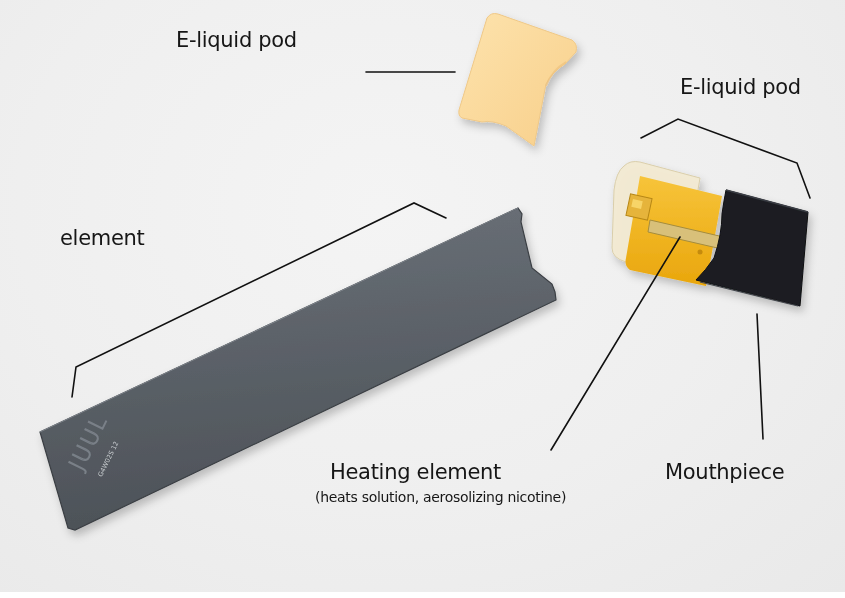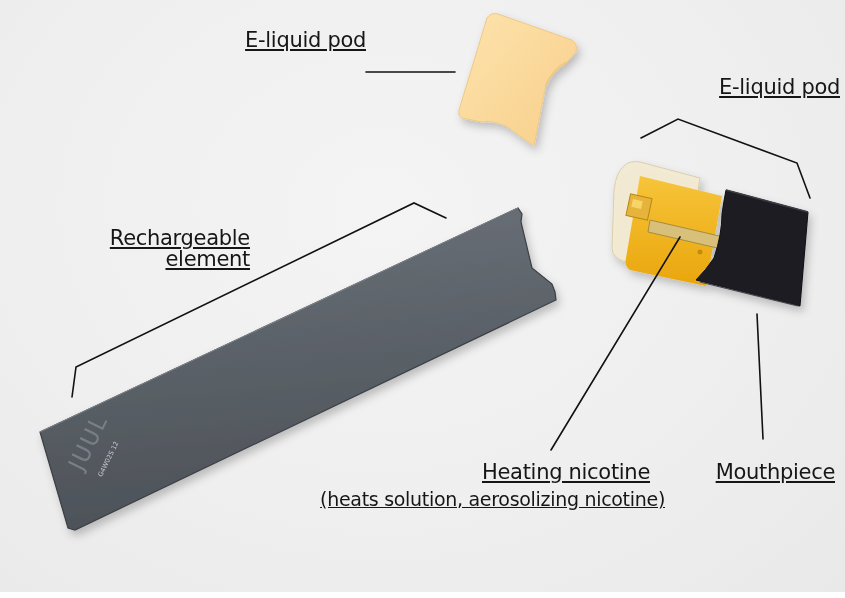--- a/index.html
+++ b/index.html
@@ -1,22 +1,22 @@
 <!DOCTYPE html>
 <html><head>
   <meta charset="utf-8">
   <style>
     html, body { margin: 0; padding: 0; }
     body { width: 845px; height: 598px; overflow: hidden; background: #ffffff; font-family: "DejaVu Sans", sans-serif; }
     #stage { position: relative; width: 845px; height: 592px; background: #efefef;
       background: radial-gradient(ellipse at 45% 35%, #f4f4f4 0%, #efefef 55%, #e9e9e9 100%); overflow: hidden; }
     svg#art { position: absolute; left: 0; top: 0; width: 845px; height: 592px; }
-    .label { position: absolute; color: #161616; text-align: right; line-height: 1.0; white-space: nowrap; letter-spacing: -0.3px; text-decoration: underline; }
+    .label { position: absolute; color: #161616; text-align: left; line-height: 1.0; white-space: nowrap; letter-spacing: -0.3px; }
     .lbl-main { font-size: 21px; }
-    .lbl-sub { font-size: 19px; }
+    .lbl-sub { font-size: 14px; }
     #lbl-cover { left: 176px; top: 30px; width: 190px; }
     #lbl-pod { left: 680px; top: 77px; width: 160px; }
     #lbl-battery { left: 60px; top: 228px; width: 190px; }
     #lbl-heating { left: 330px; top: 462px; width: 320px; }
     #lbl-heating-sub { left: 315px; top: 490px; width: 350px; }
     #lbl-mouth { left: 665px; top: 462px; width: 170px; }
     #bottom-bar { position: absolute; left: 0; top: 592px; width: 845px; height: 6px; background: #ffffff; }
   </style>
 </head>
 <body>
@@ -81,20 +81,19 @@
       <line x1="680" y1="237" x2="551" y2="450"></line>
       <line x1="757" y1="314" x2="763" y2="439"></line>
     </g>
   </svg>
 
   <div class="label lbl-main" id="lbl-cover">
     <div>E-liquid pod</div>
   </div>
   <div class="label lbl-main" id="lbl-pod">E-liquid pod</div>
   <div class="label lbl-main" id="lbl-battery">
-    <div>Rechargeable</div>
     <div>element</div>
   </div>
-  <div class="label lbl-main" id="lbl-heating">Heating nicotine</div>
+  <div class="label lbl-main" id="lbl-heating">Heating element</div>
   <div class="label lbl-sub" id="lbl-heating-sub">(heats solution, aerosolizing nicotine)</div>
   <div class="label lbl-main" id="lbl-mouth">Mouthpiece</div>
 </div>
 <div id="bottom-bar"></div>
 
 </body></html>

